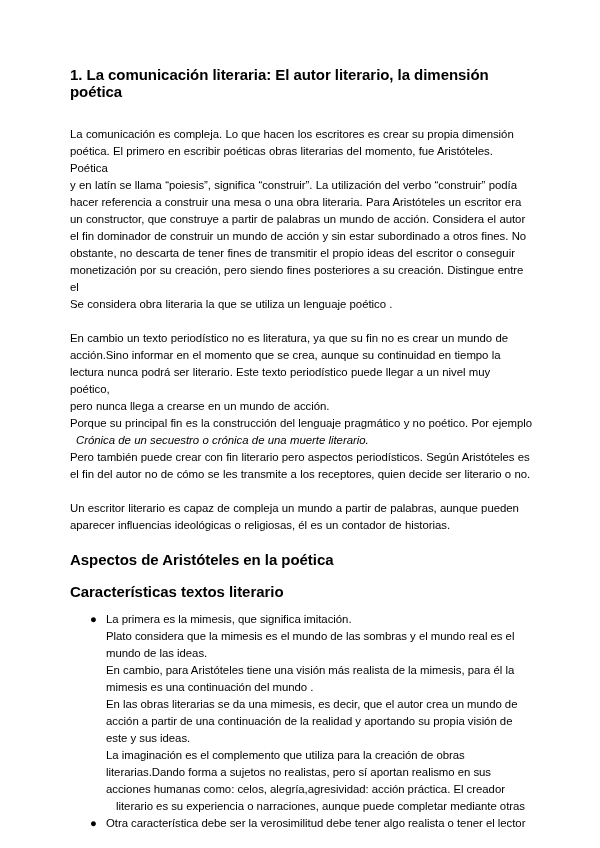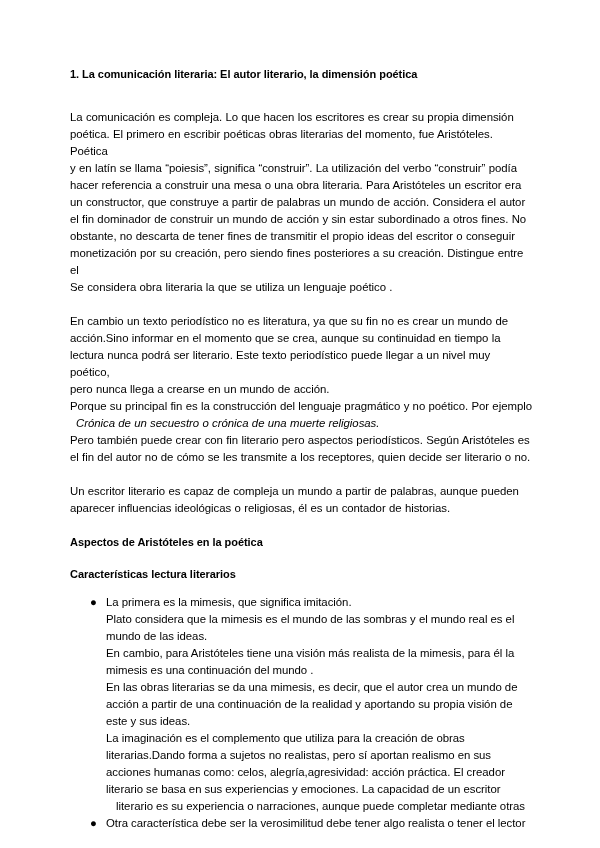--- a/index.html
+++ b/index.html
@@ -21,21 +21,21 @@
     overflow: hidden;
     box-sizing: border-box;
   }
   #doc-body {
     position: absolute;
     left: 70px;
     top: 60px;
     width: 462px;
   }
   .heading {
-    font-size: 11px;
+    font-size: 15px;
     font-weight: bold;
     line-height: 17px;
     margin: 0;
     letter-spacing: -0.05px;
   }
   .heading-main {
     padding-top: 6px;
   }
   .para {
     font-size: 11.4px;
@@ -103,57 +103,56 @@
     </p>
 
     <div class="spacer-md"></div>
 
     <p class="para">
       <span class="para-line">En cambio un texto periodístico no es literatura, ya que su fin no es crear un mundo de</span>
       <span class="para-line">acción.Sino informar en el momento que se crea, aunque su continuidad en tiempo la</span>
       <span class="para-line">lectura nunca podrá ser literario. Este texto periodístico puede llegar a un nivel muy poético,</span>
       <span class="para-line">pero nunca llega a crearse en un mundo de acción.</span>
       <span class="para-line">Porque su principal fin es la construcción del lenguaje pragmático y no poético. Por ejemplo</span>
-      <span class="italic-line">Crónica de un secuestro o crónica de una muerte religiosas.</span>
+      <span class="italic-line">Crónica de un secuestro o crónica de una muerte literario.</span>
       <span class="para-line">Pero también puede crear con fin literario pero aspectos periodísticos. Según Aristóteles es</span>
       <span class="para-line">el fin del autor no de cómo se les transmite a los receptores, quien decide ser literario o no.</span>
     </p>
 
     <div class="spacer-md"></div>
 
     <p class="para">
       <span class="para-line">Un escritor literario es capaz de compleja un mundo a partir de palabras, aunque pueden</span>
       <span class="para-line">aparecer influencias ideológicas o religiosas, él es un contador de historias.</span>
     </p>
 
     <div class="spacer-md"></div>
 
     <h2 class="heading">Aspectos de Aristóteles en la poética</h2>
 
     <div class="spacer-sm"></div>
 
-    <h2 class="heading">Características lectura literarios</h2>
+    <h2 class="heading">Características textos literario</h2>
 
     <div class="spacer-xs"></div>
 
     <ul class="bullet-list">
       <li class="bullet-item">
         <span class="bullet-marker">●</span>
         <span class="bullet-line">La primera es la mimesis, que significa  imitación.</span>
         <span class="bullet-line">Plato considera que la mimesis es el mundo de las sombras y el mundo real es el</span>
         <span class="bullet-line">mundo de las ideas.</span>
         <span class="bullet-line">En cambio, para Aristóteles tiene una visión más realista de la mimesis, para él la</span>
         <span class="bullet-line">mimesis es una continuación del mundo .</span>
         <span class="bullet-line">En las obras literarias se da una mimesis, es decir, que el autor crea un mundo de</span>
         <span class="bullet-line">acción a partir de una continuación de la realidad y aportando su propia visión de</span>
         <span class="bullet-line">este y sus ideas.</span>
         <span class="bullet-line">La imaginación es el complemento que utiliza para la creación de obras</span>
         <span class="bullet-line">literarias.Dando forma a sujetos no realistas, pero sí aportan realismo en sus</span>
         <span class="bullet-line">acciones humanas como: celos, alegría,agresividad: acción práctica. El creador</span>
-        <span class="bullet-line">literario se basa en sus experiencias y emociones. La capacidad de un escritor</span>
         <span class="bullet-line indented"> literario es su experiencia o narraciones, aunque puede completar mediante otras</span>
       </li>
       <li class="bullet-item">
         <span class="bullet-marker">●</span>
         <span class="bullet-line">Otra característica debe ser la verosimilitud debe tener algo realista o tener el lector</span>
 
       </li>
     </ul>
 
   </div>

